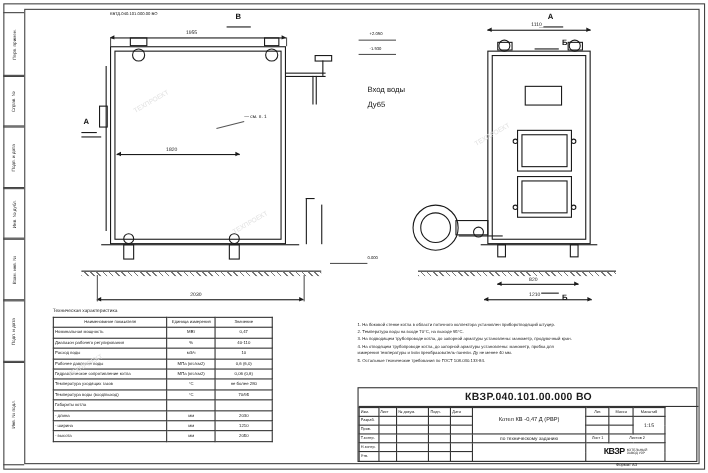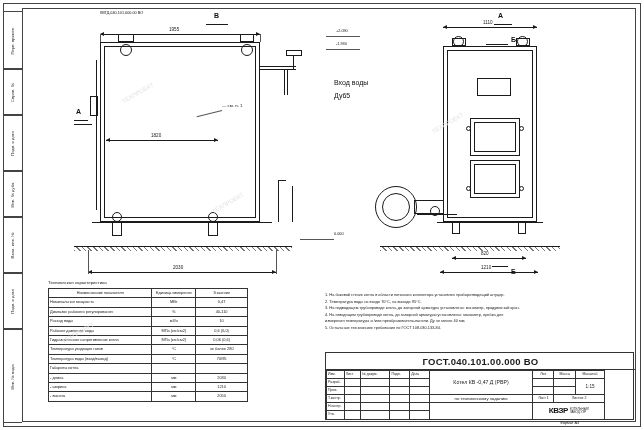--- a/index.html
+++ b/index.html
@@ -327,21 +327,21 @@
   <div class="notes">
     <div>1. На боковой стенке котла в области поточного коллектора установлен прибор­отводящий штуцер.</div>
     <div>2. Температура воды на входе 70°С, на выходе 95°С.</div>
     <div>3. На подводящем трубопроводе котла, до запорной арматуры установлены: манометр, продувочный кран.</div>
     <div>4. На отводящем трубопроводе котла, до запорной арматуры установлены: манометр, пробка для</div>
     <div>    измерения температуры и /или преобразователь-панели. Ду не менее 40 мм.</div>
     <div>5. Остальные технические требования по ГОСТ 108.030.133-84.</div>
   </div>
 
   <div class="stamp">
-    <div class="bigname">ГОСТ.040.101.00.000  ВО</div>
+    <div class="bigname">КВЗР.040.101.00.000  ВО</div>
     <table class="st-tbl">
       <tbody>
         <tr>
           <td style="width:18px;">Изм.</td>
           <td style="width:18px;">Лист</td>
           <td style="width:34px;">№ докум.</td>
           <td style="width:22px;">Подп.</td>
           <td style="width:22px;">Дата</td>
           <td rowspan="3" style="width:125px;text-align:center;font-size:5.2px;">Котел  КВ -0,47 Д  (РВР)</td>
           <td style="width:24px;text-align:center;">Лит.</td>

